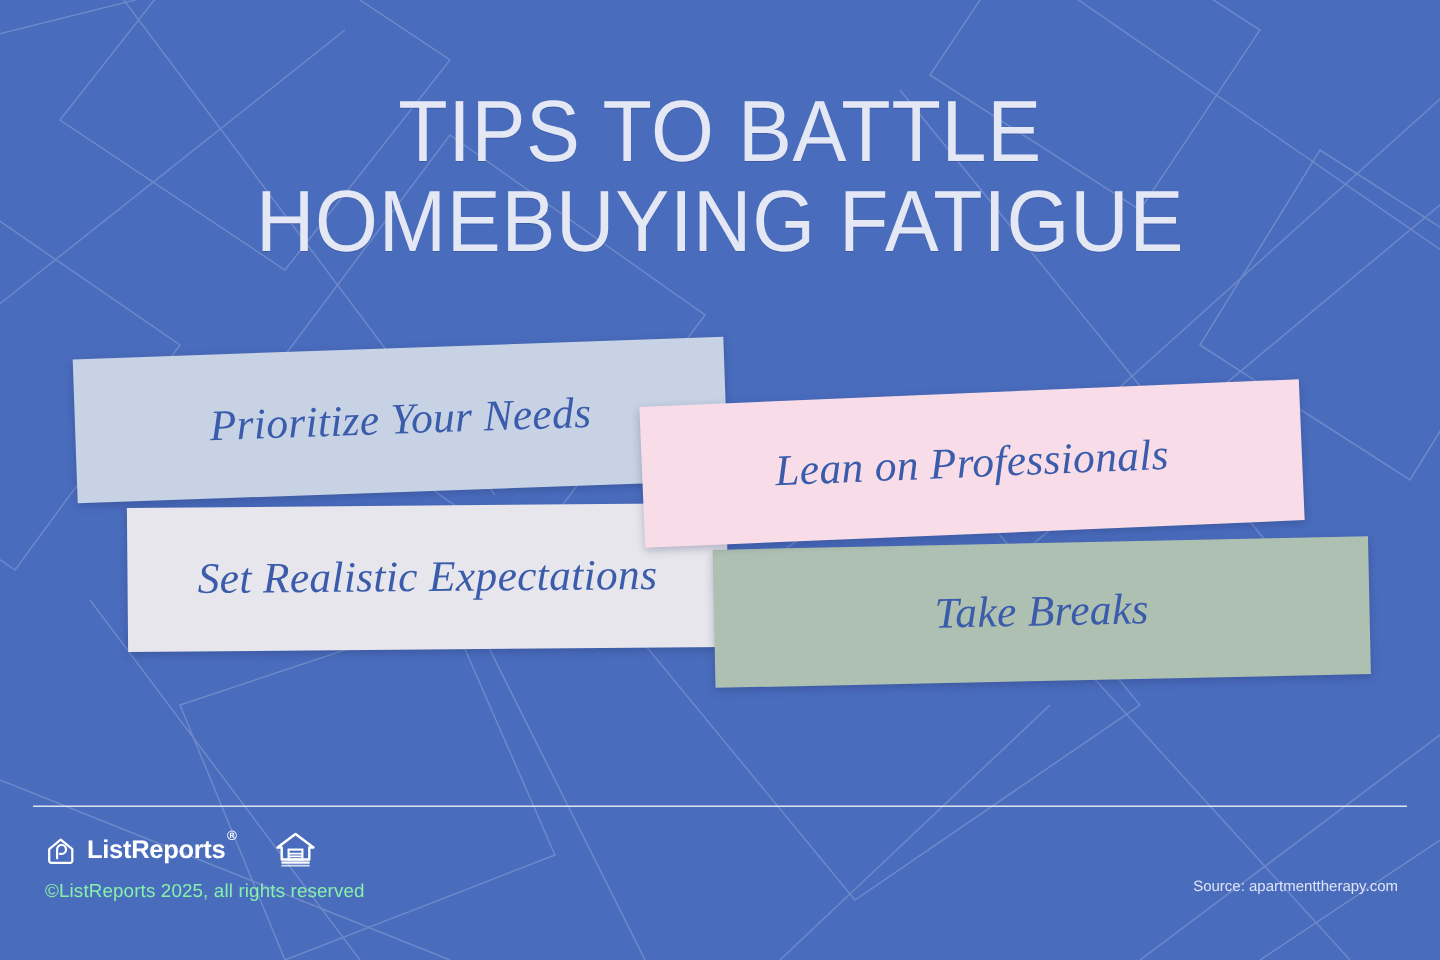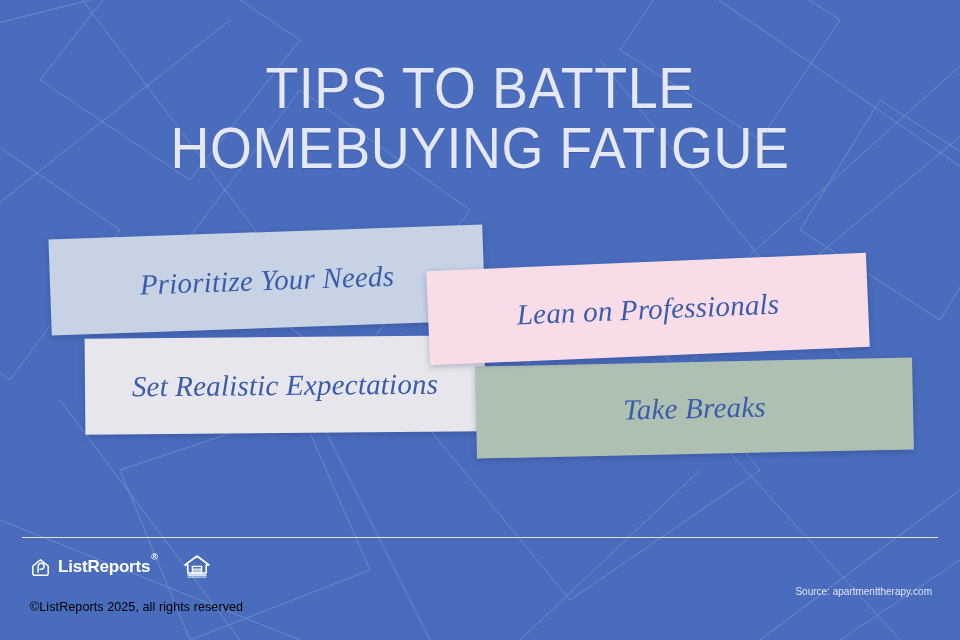--- a/index.html
+++ b/index.html
@@ -136,22 +136,22 @@
   }
   #brand-reg {
     color: #ffffff;
     font-size: 9px;
     vertical-align: super;
     position: relative;
     top: -5px;
     left: 1px;
   }
   #copyright {
-    margin-top: 20px;
-    color: #000000;
+    margin-top: 7px;
+    color: #86efac;
     font-size: 12.5px;
     letter-spacing: 0.1px;
   }
   #source-note {
     position: absolute;
     right: 28px;
     top: 42px;
     color: #dfe4f5;
     font-size: 10px;
   }

